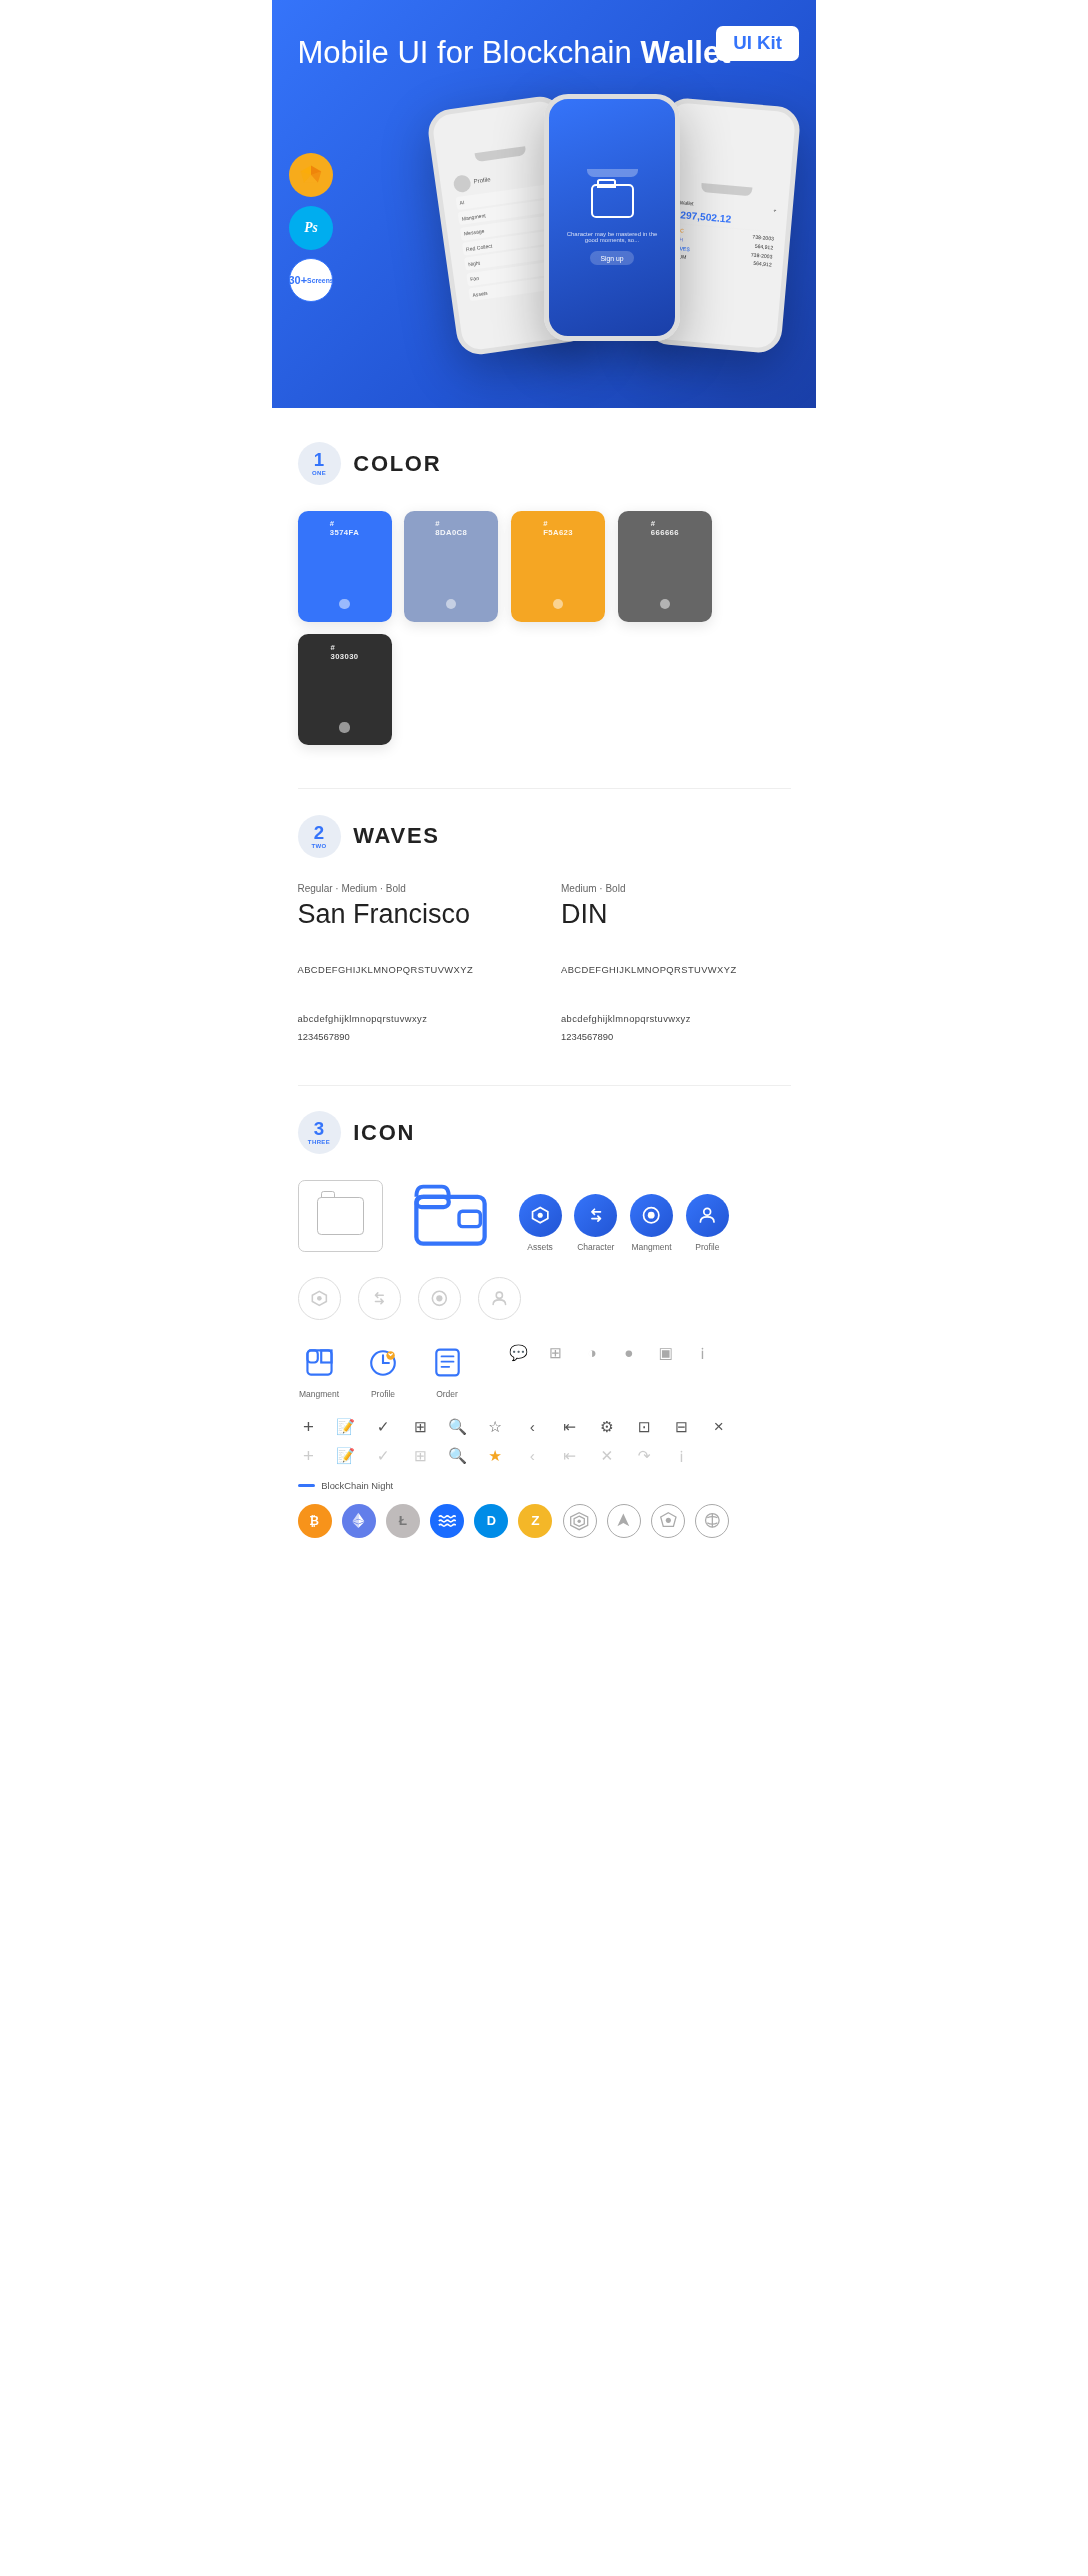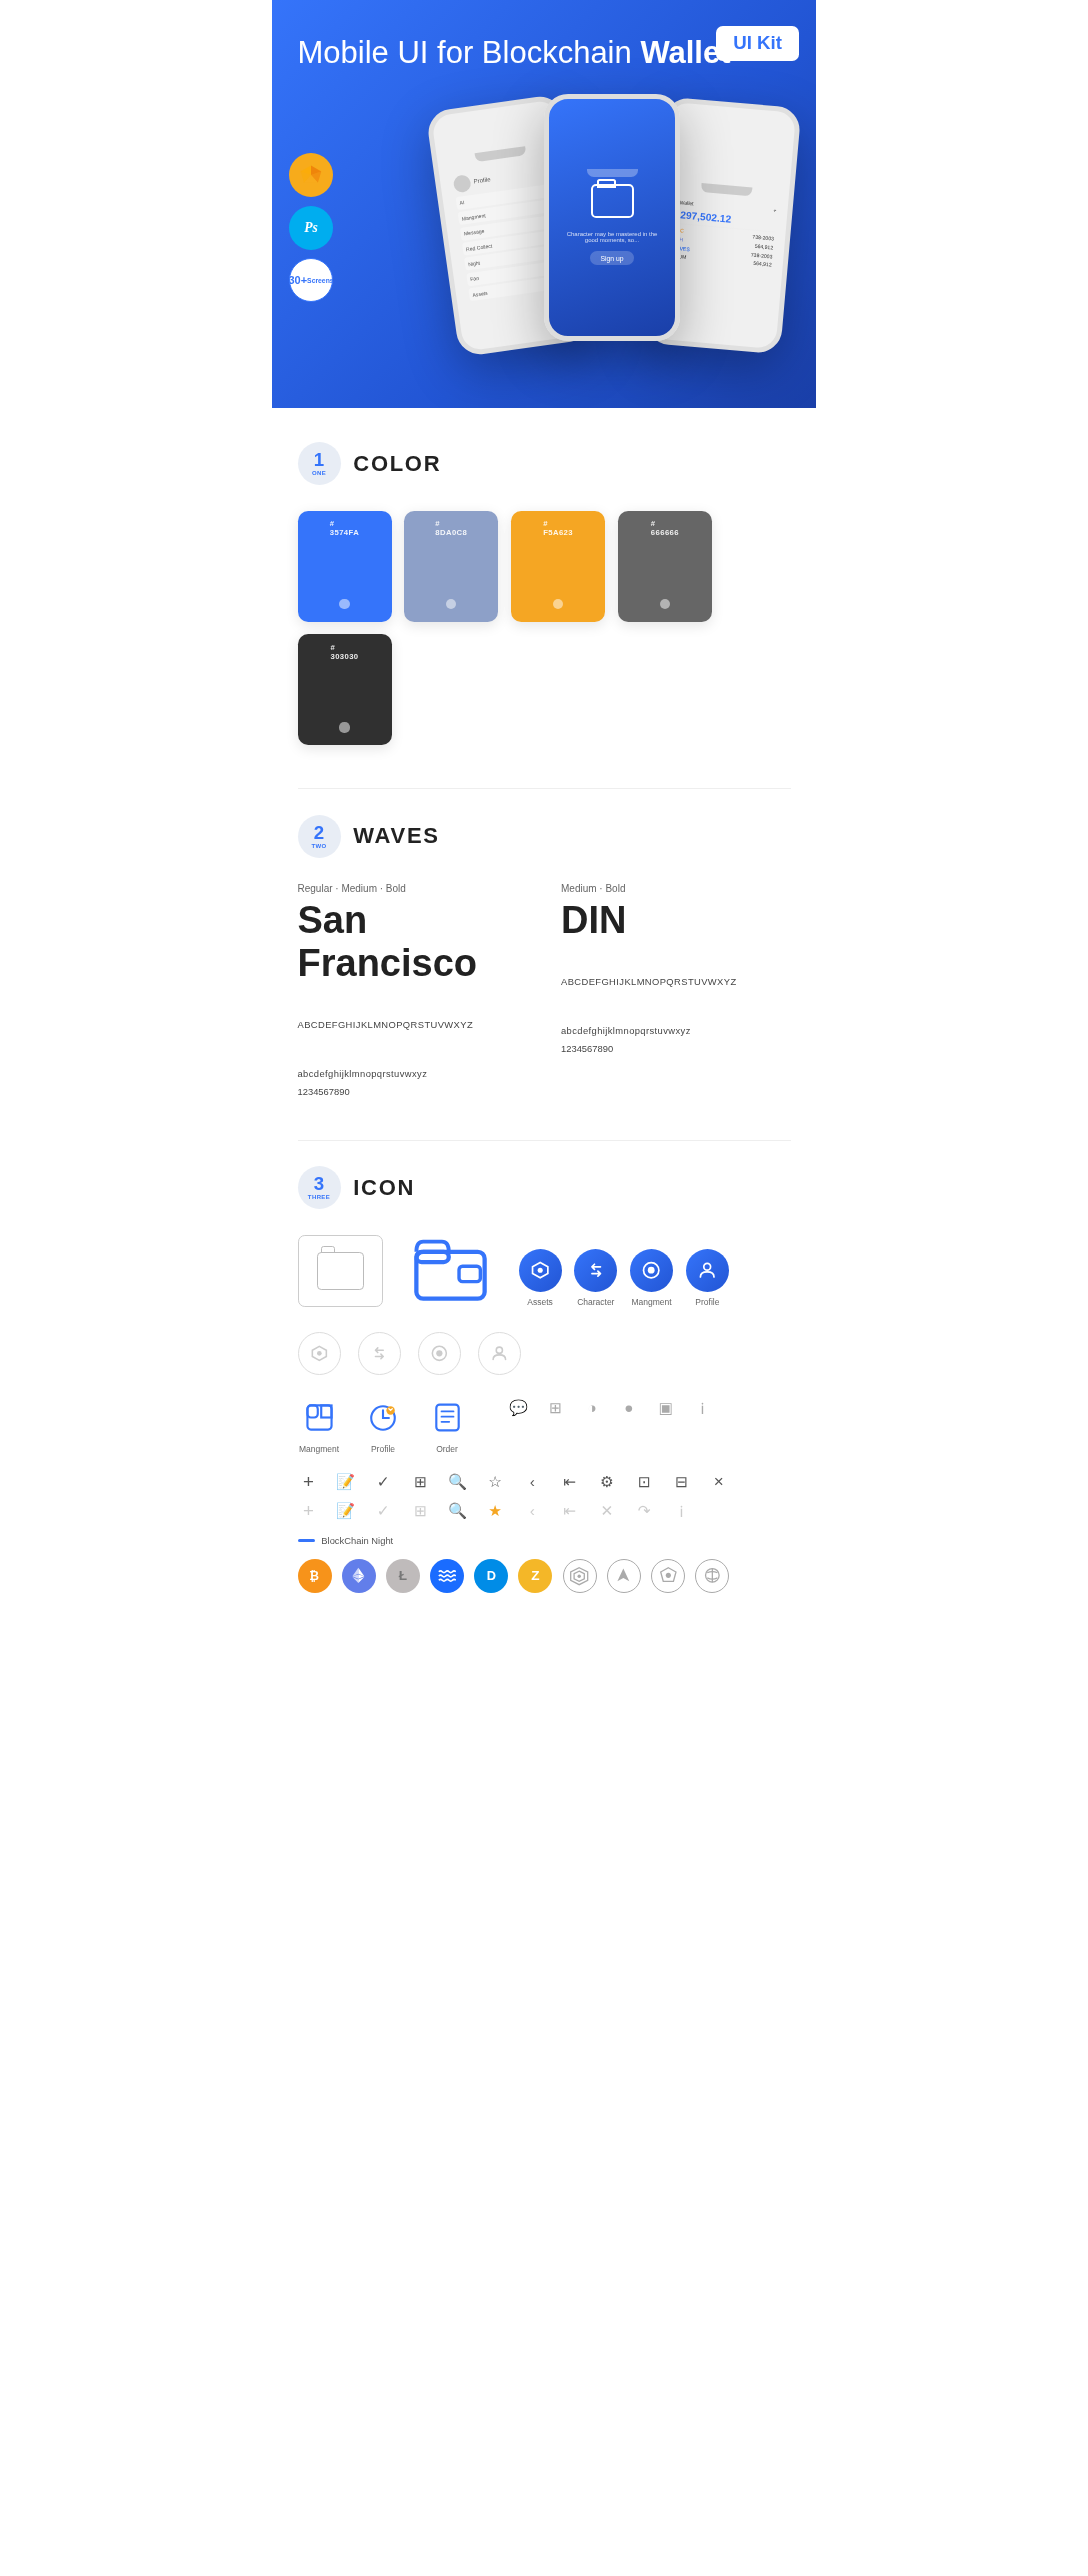--- a/index.html
+++ b/index.html
@@ -226,22 +226,22 @@
       display: grid;
       grid-template-columns: 1fr 1fr;
       gap: 34px;
     }
     .font-block .font-style-label {
       font-size: 10px;
       color: #666;
       margin-bottom: 4.3px;
     }
     .font-block .font-name {
-      font-size: 38px;
-      font-weight: 700;
+      font-size: 27px;
+      font-weight: 400;
       color: #222;
       margin-bottom: 9px;
     }
     .font-block .font-name.din { font-family: 'Helvetica Neue', sans-serif; }
     .font-block .font-abc {
       font-size: 9.4px;
       color: #444;
       line-height: 1.8;
       letter-spacing: 0.4px;
       margin-top: 32px;

